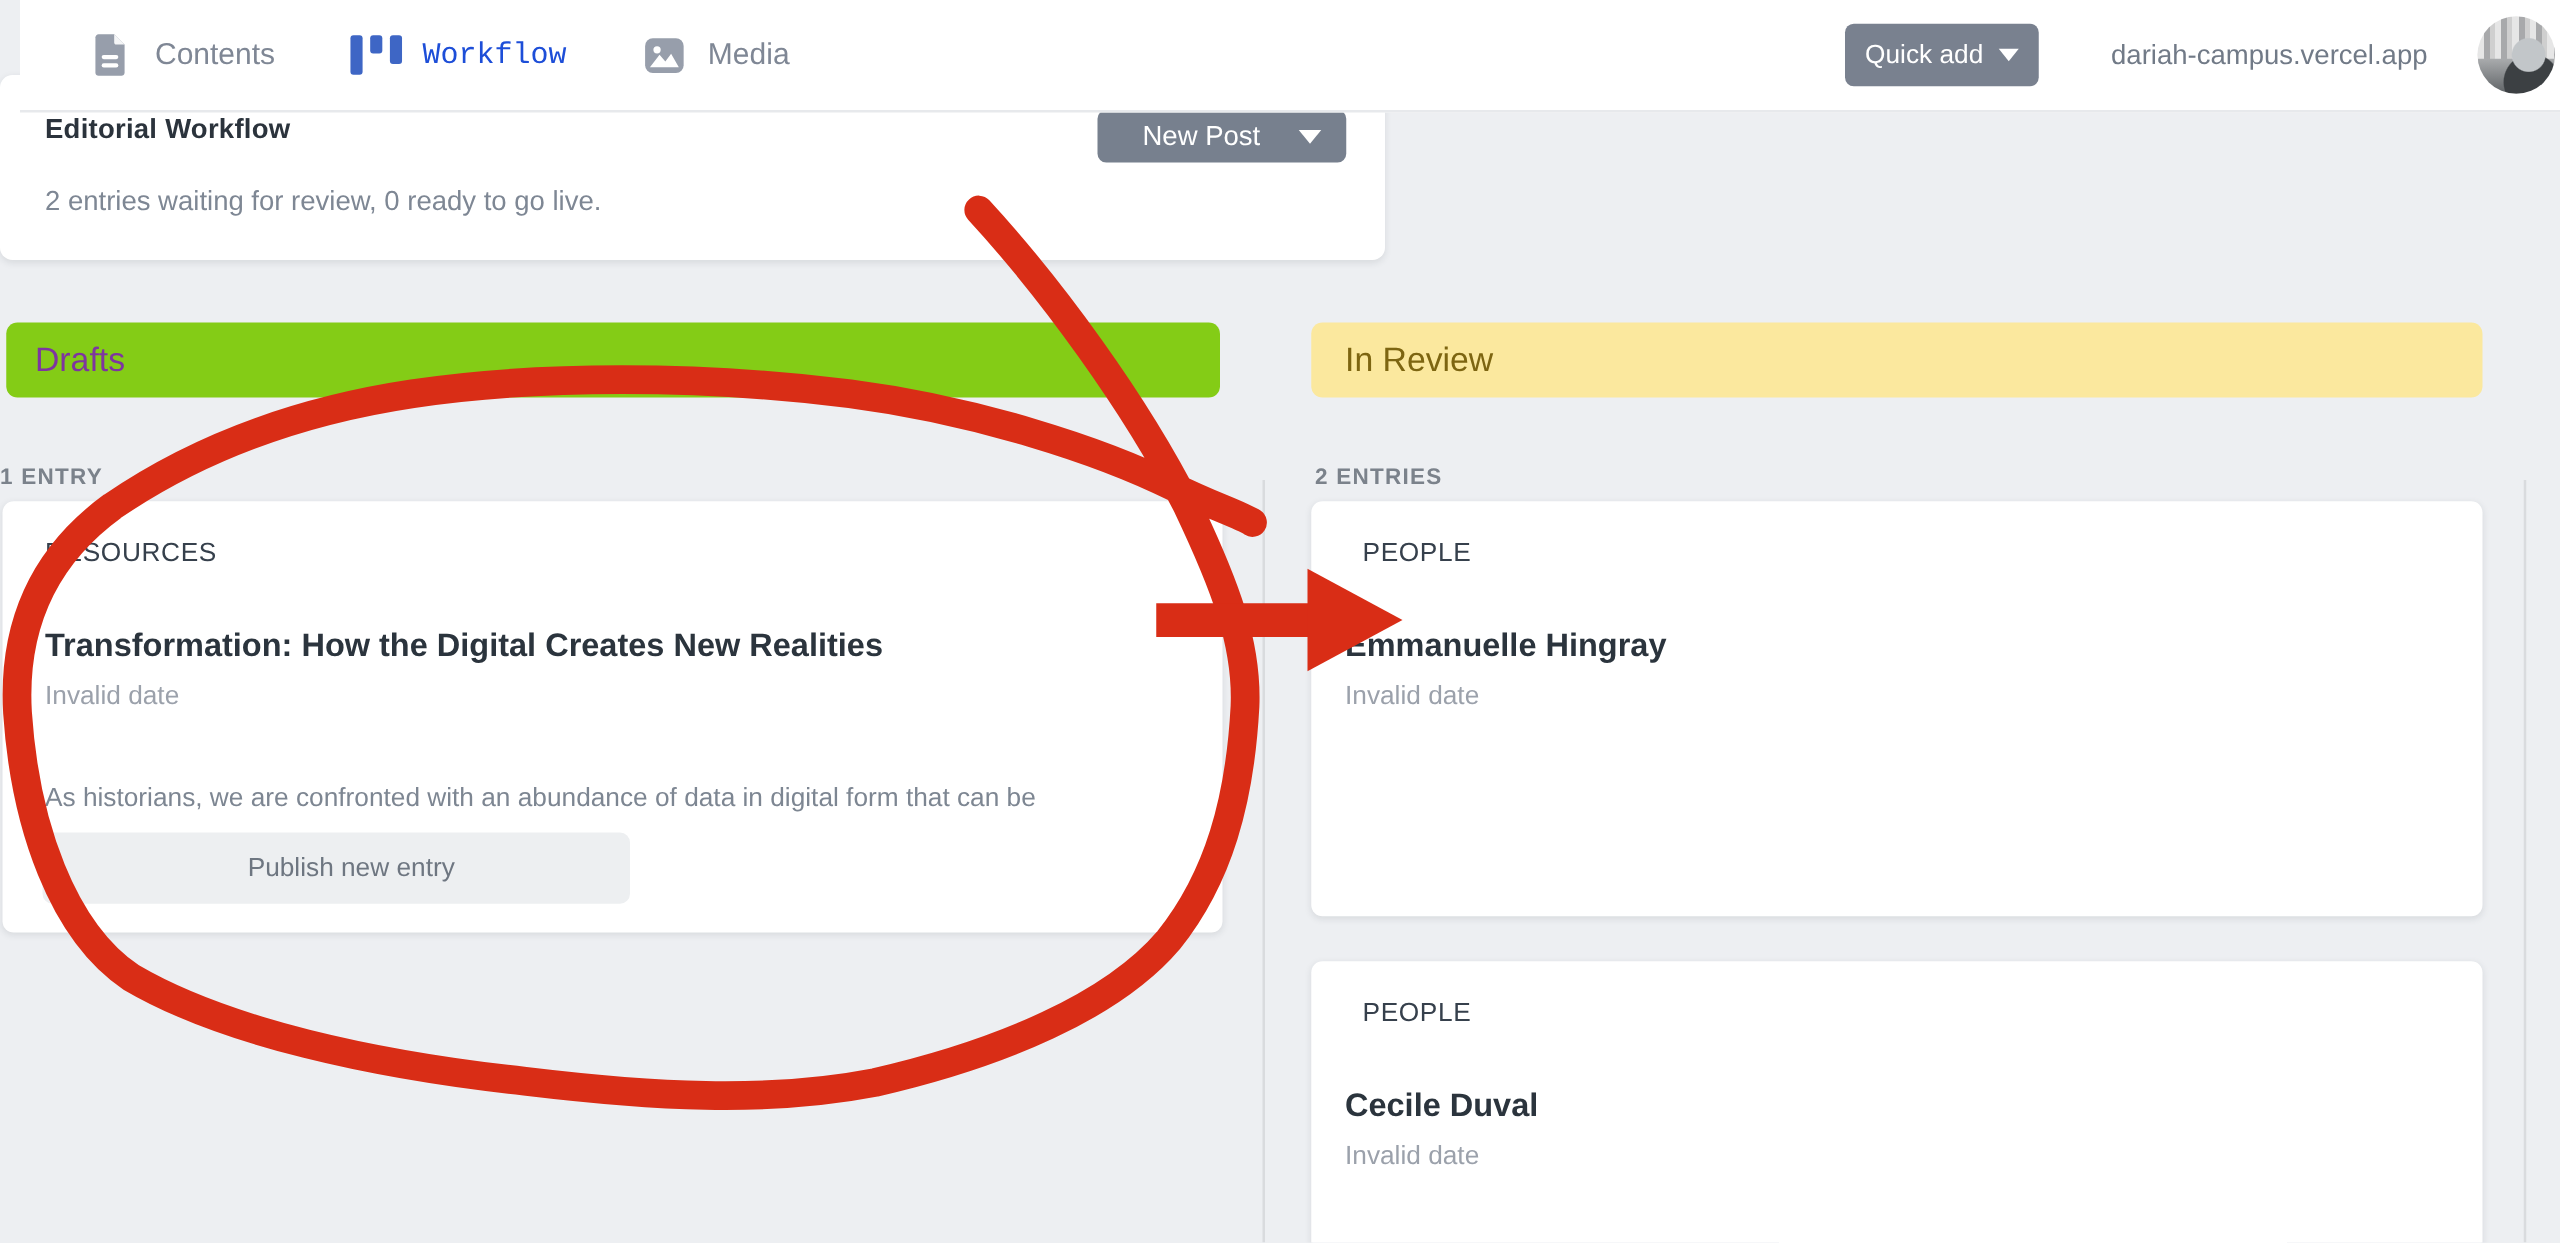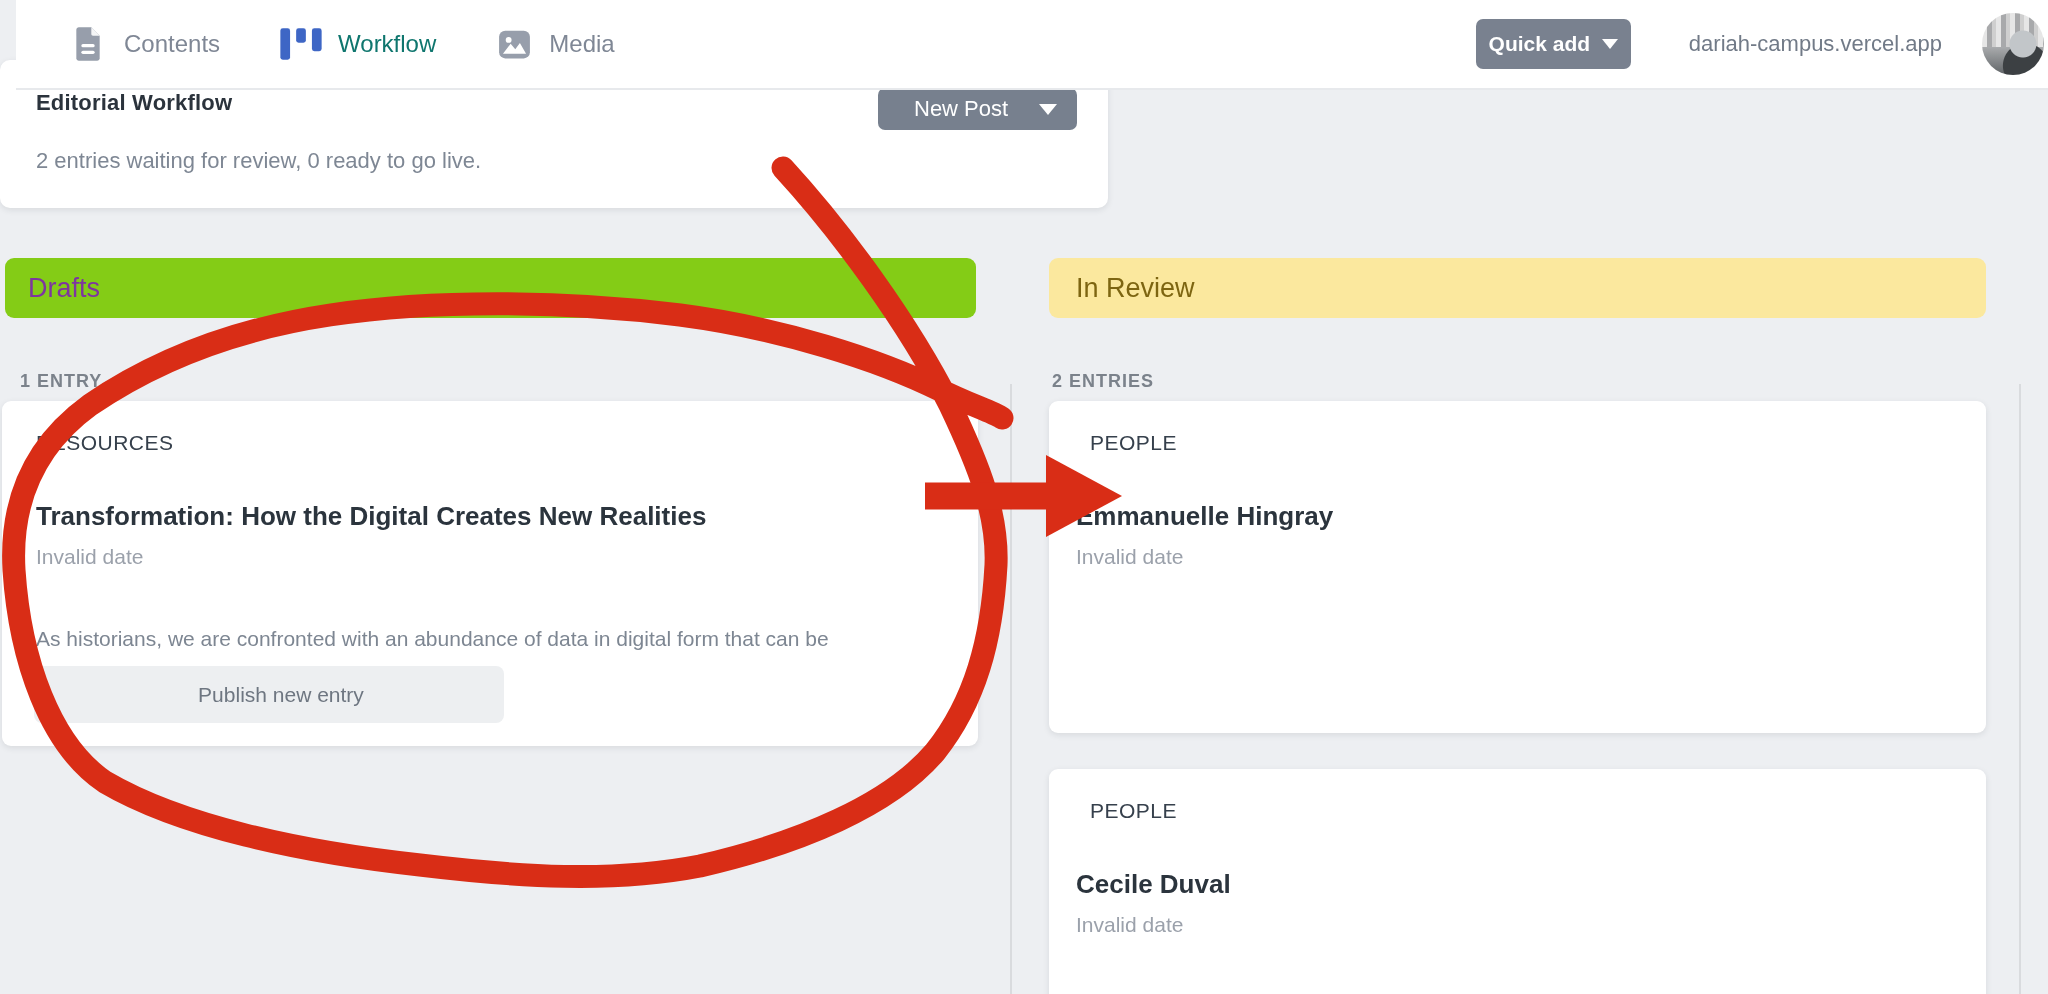--- a/index.html
+++ b/index.html
@@ -11,27 +11,27 @@
   }
   
   .topnav{
     position:absolute;left:16px;top:0;width:2048px;height:90px;
     background:#ffffff;border-bottom:2px solid #e7e9ec;
     display:flex;align-items:center;z-index:40;box-sizing:border-box;
     padding-left:52px;
   }
   .nav-item{display:flex;align-items:center;gap:16px;margin-right:60px;cursor:pointer;}
   .nav-item .label{font-size:24px;font-weight:500;color:#7f8795;}
-  .nav-item.active .label{color:#0f766e;}
+  .nav-item.active .label{color:#1d4ed8;font-family:Liberation Mono, monospace;}
   .nav-right{margin-left:auto;display:flex;align-items:center;padding-right:20px;}
   .quick-add{
     width:155px;height:50px;border-radius:7px;background:#79818f;
     display:flex;align-items:center;justify-content:center;gap:12px;cursor:pointer;
   }
-  .quick-add .label{color:#ffffff;font-size:21px;font-weight:700;}
+  .quick-add .label{color:#ffffff;font-size:21px;font-weight:400;}
   .caret{width:0;height:0;border-left:8px solid transparent;border-right:8px solid transparent;border-top:10px solid #ffffff;}
   .site-url{margin-left:58px;font-size:22px;color:#717a87;}
   .avatar{
     margin-left:40px;width:62px;height:62px;border-radius:50%;overflow:hidden;cursor:pointer;
     background-image:
       radial-gradient(circle at 66% 50%, #c2c6c9 0 13px, rgba(0,0,0,0) 14px),
       radial-gradient(circle at 70% 85%, #3c4043 0 22px, rgba(0,0,0,0) 23px),
       repeating-linear-gradient(90deg, #e6e6e6 0 5px, #a8a9ab 5px 10px, #cfcfcf 10px 14px),
       linear-gradient(180deg,#d9dadb 0%,#a9abad 55%,#5f6366 100%);
     background-size:100% 100%,100% 100%,100% 55%,100% 100%;
@@ -60,21 +60,21 @@
   
   .col-bar{position:absolute;top:258px;height:60px;border-radius:9px;display:flex;align-items:center;}
   .col-bar .label{font-size:27px;font-weight:500;}
   .bar-drafts{left:5px;width:971px;background:#84cc16;}
   .bar-drafts .label{margin-left:23px;color:#7e35a0;}
   .bar-review{left:1049px;width:937px;background:#fbe89e;}
   .bar-review .label{margin-left:27px;color:#7d6511;}
   .count-label{
     position:absolute;top:371px;font-size:18px;font-weight:600;color:#7b828b;letter-spacing:1px;
   }
-  .count-drafts{left:20px;text-align:right;}
+  .count-drafts{left:0;text-align:right;}
   .count-review{left:1052px;}
   .v-divider{position:absolute;top:384px;height:610px;width:2px;background:#d9dbde;}
   .div-1{left:1010px;}
   .div-2{left:2019px;}
   .card{
     position:absolute;background:#fff;border-radius:9px;
     box-shadow:0 2px 6px rgba(34,43,52,.10);cursor:pointer;
   }
   .card .collection{
     position:absolute;left:34px;top:30px;font-size:21px;color:#36404c;letter-spacing:.5px;font-weight:500;

